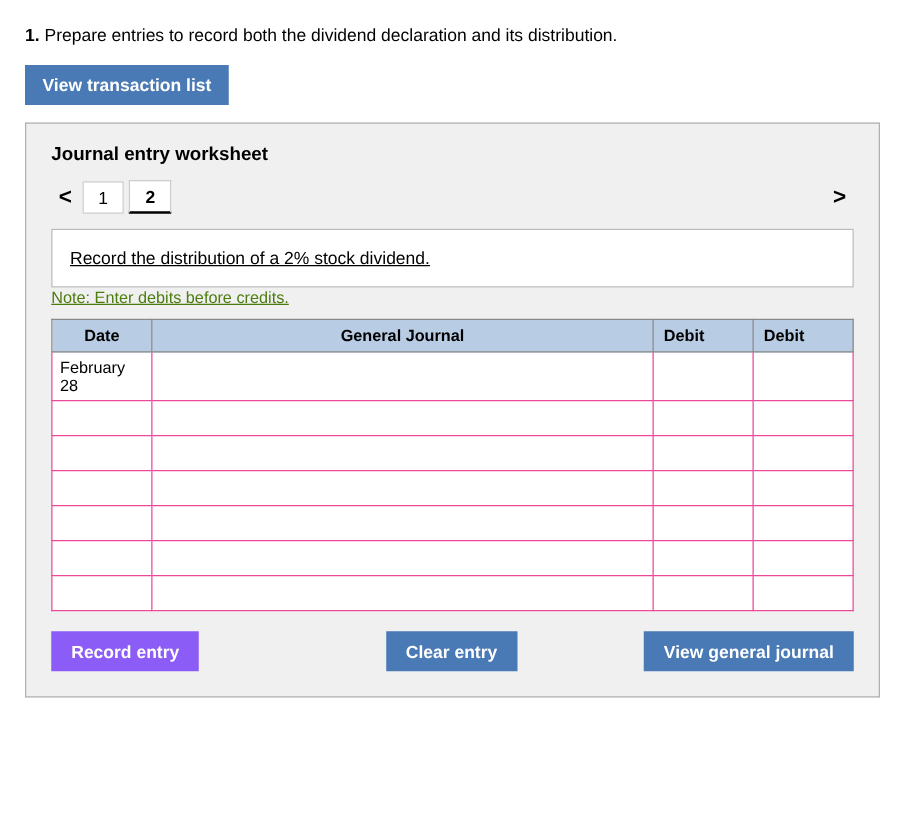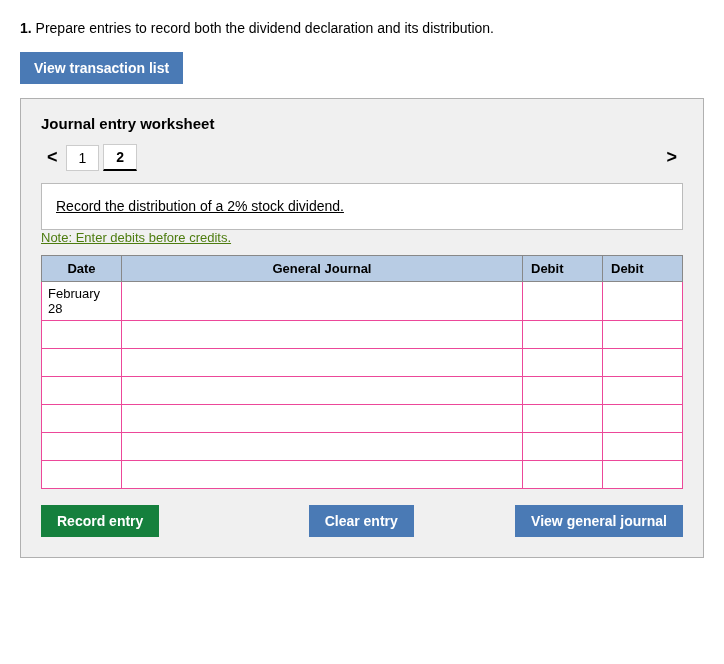--- a/index.html
+++ b/index.html
@@ -160,21 +160,21 @@
     }
 
     .buttons-row {
       display: flex;
       align-items: center;
       justify-content: space-between;
       margin-top: 4px;
     }
 
     .btn-record {
-      background-color: #15803d;
+      background-color: #8b5cf6;
       color: white;
       border: none;
       padding: 8px 16px;
       font-size: 14px;
       font-weight: bold;
       cursor: pointer;
     }
 
     .btn-clear {
       background-color: #4a7ab5;

